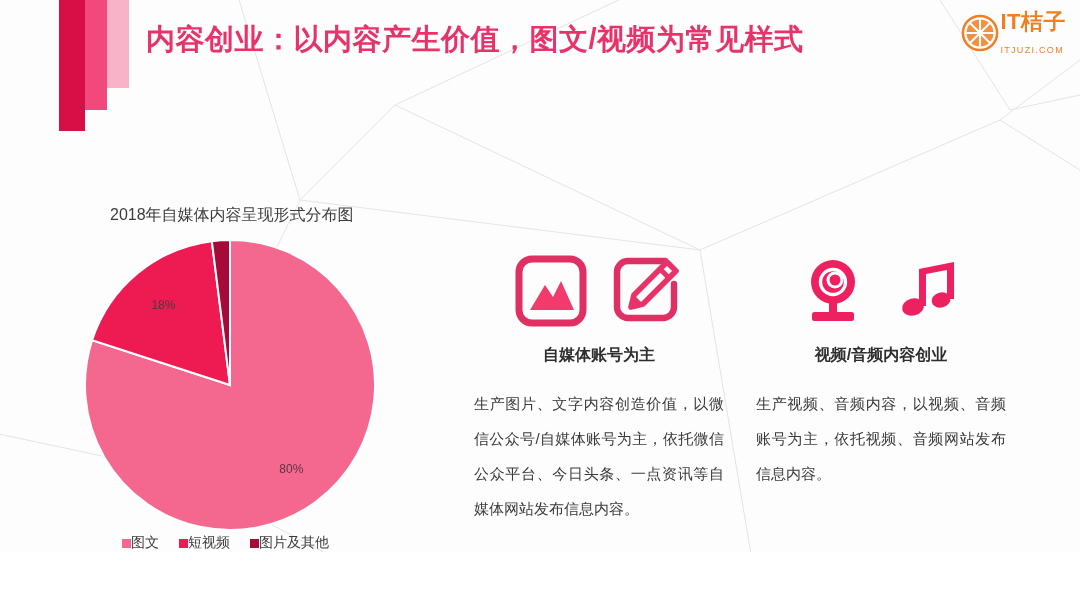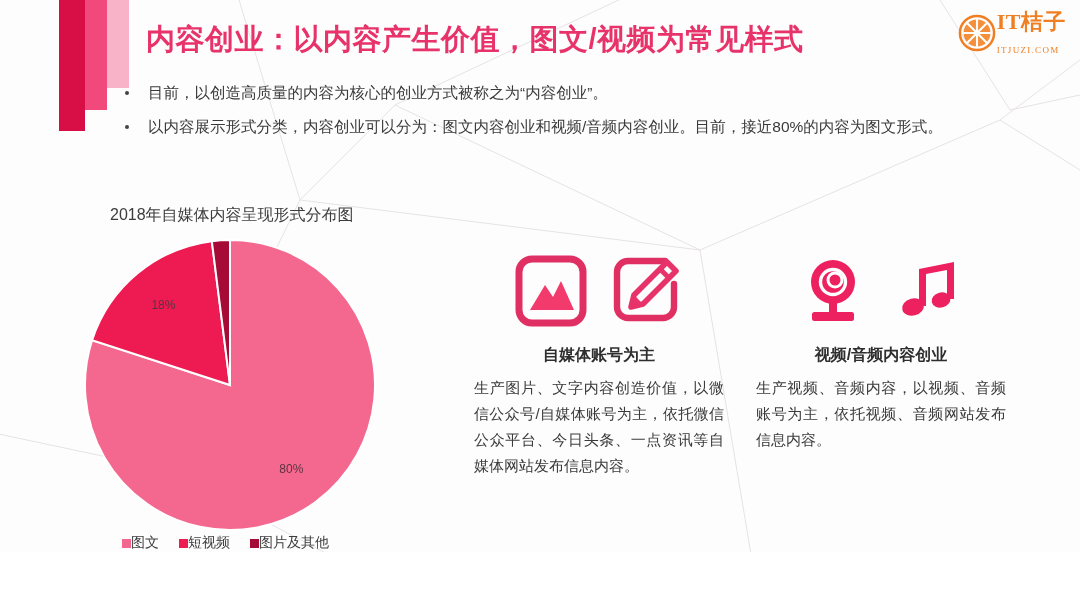--- a/index.html
+++ b/index.html
@@ -51,21 +51,20 @@
   }
 
   
   #logo {
     position: absolute;
     right: 14px;
     top: 11px;
     display: flex;
     align-items: center;
     gap: 1px;
-    font-family: Liberation Serif, serif;
   }
   #logo-mark { width: 38px; height: 38px; flex: 0 0 auto; }
   #logo-text {
     display: flex;
     flex-direction: column;
     line-height: 1;
   }
   #logo-name {
     font-size: 22px;
     font-weight: 700;
@@ -171,23 +170,23 @@
     height: 92px;
   }
   .col-heading {
     margin-top: 17px;
     text-align: center;
     font-size: 16px;
     font-weight: 700;
     color: #2e2e2e;
   }
   .col-body {
-    margin-top: 9px;
+    margin-top: 20px;
     font-size: 15px;
-    line-height: 26px;
+    line-height: 35px;
     color: #3a3a3a;
     text-align: justify;
     text-align-last: left;
   }
 </style>
 </head>
 <body>
 
 <div id="slide">
 
@@ -225,30 +224,20 @@
         <line x1="20" y1="20" x2="10" y2="10"></line>
       </g>
       <circle cx="20" cy="20" r="2.4" fill="#ffffff"></circle>
     </svg>
     <div id="logo-text">
       <span id="logo-name">IT桔子</span>
       <span id="logo-domain">ITJUZI.COM</span>
     </div>
   </div>
 
-  <div id="bullets">
-    <div class="bullet">
-      <span class="dot"></span>
-      <span>目前，以创造高质量的内容为核心的创业方式被称之为“内容创业”。</span>
-    </div>
-    <div class="bullet">
-      <span class="dot"></span>
-      <span>以内容展示形式分类，内容创业可以分为：图文内容创业和视频/音频内容创业。目前，接近80%的内容为图文形式。</span>
-    </div>
-  </div>
 
   <div id="chart-title">2018年自媒体内容呈现形式分布图</div>
 
   <div id="pie-wrap">
     <svg id="pie-svg" viewBox="0 0 304 304">
       <g id="pie-slices">
           <path d="M 152 152 L 152 7 A 145 145 0 1 1 14.09680513720275 107.19253581563258 Z" fill="#f4688f" stroke="#ffffff" stroke-width="2"></path>
           <path d="M 152 152 L 14.09680513720275 107.19253581563258 A 145 145 0 0 1 133.82668113317595 8.1433683094007 Z" fill="#ed1b52" stroke="#ffffff" stroke-width="2"></path>
           <path d="M 152 152 L 133.82668113317595 8.1433683094007 A 145 145 0 0 1 151.99999999999997 7 Z" fill="#a50b36" stroke="#ffffff" stroke-width="2"></path>
         </g>

